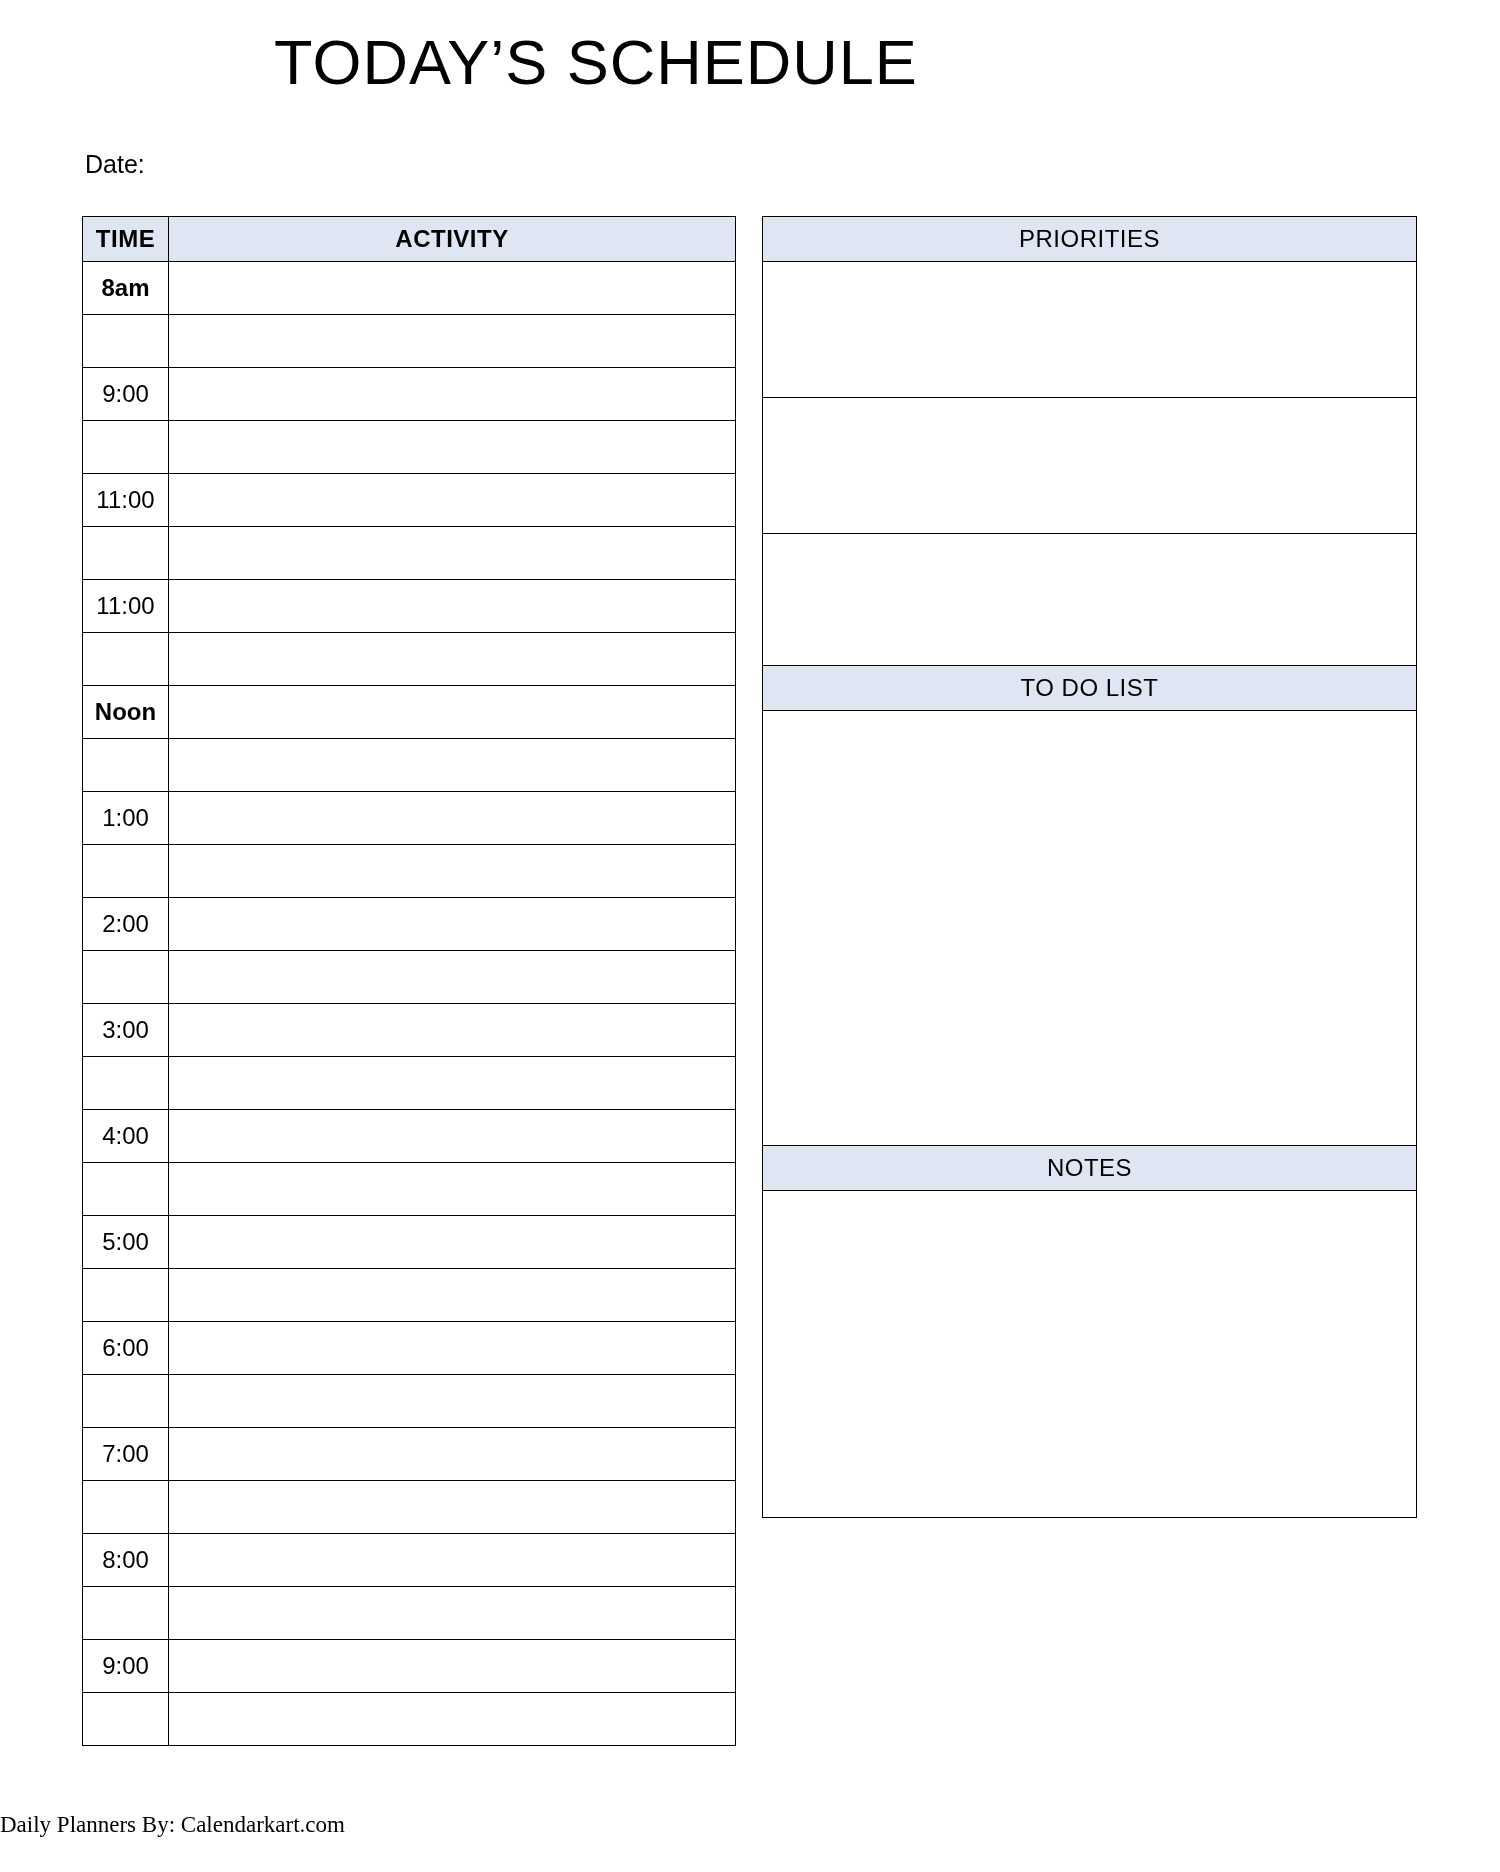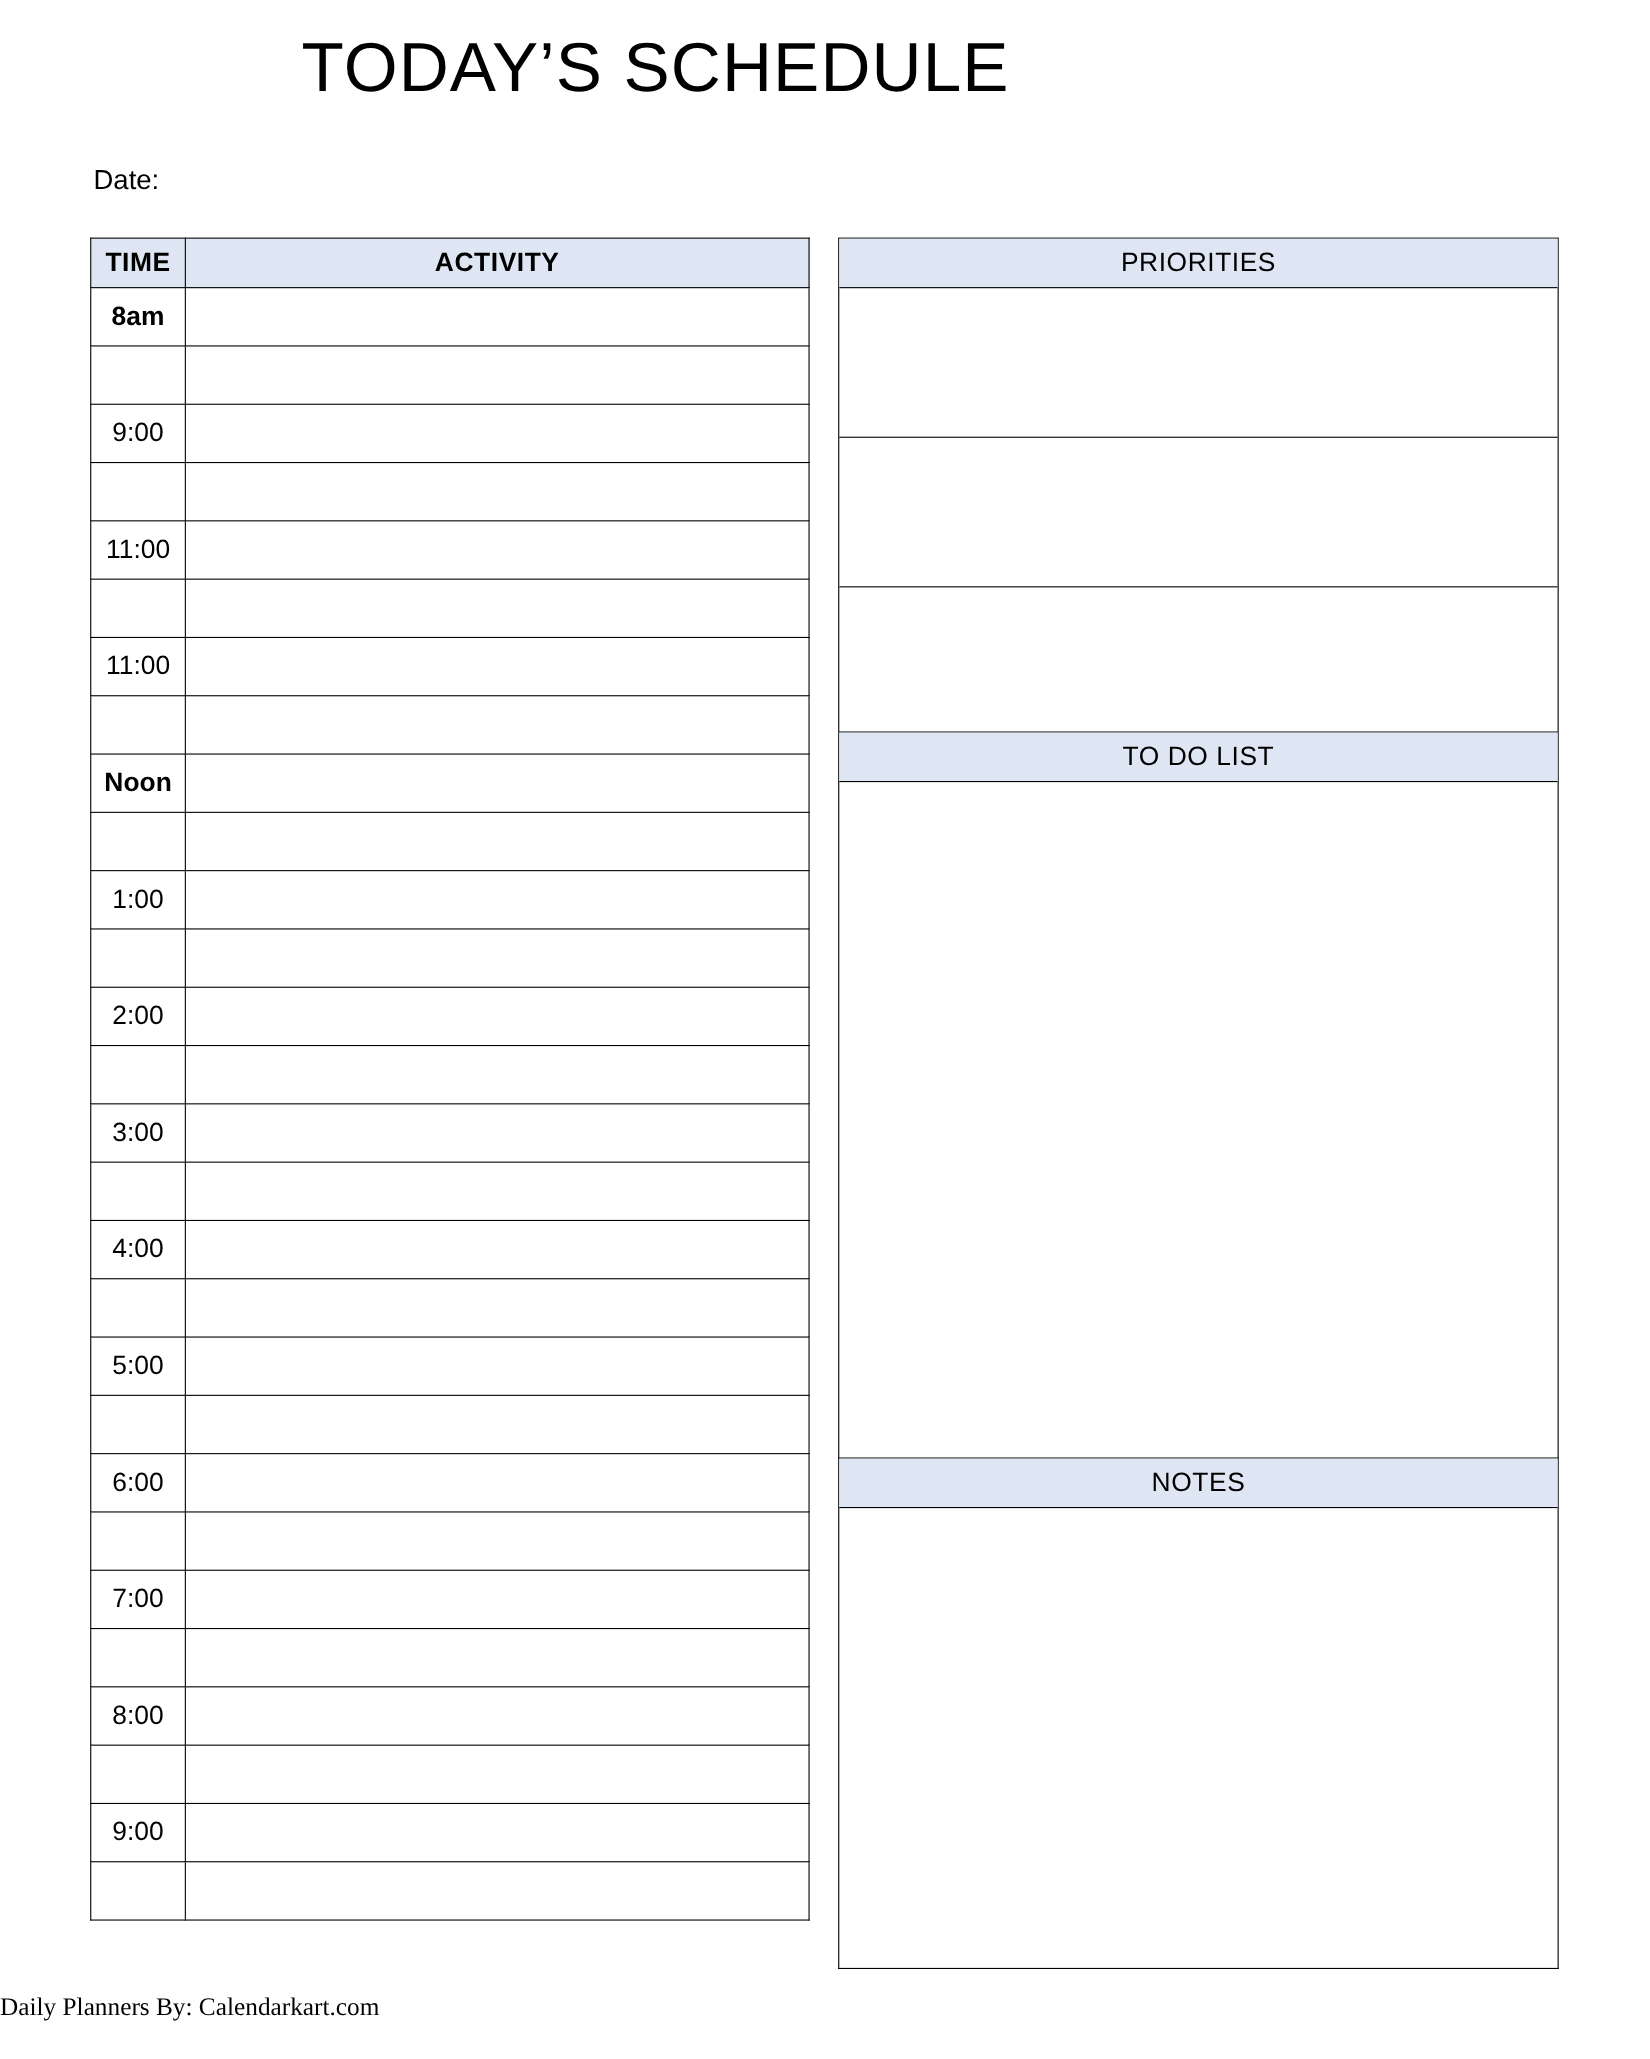--- a/index.html
+++ b/index.html
@@ -101,26 +101,26 @@
     letter-spacing: .5px;
   }
   .prio-rows { }
   .prio-row {
     height: 135px;
     border-bottom: 1.6px solid #000;
   }
   .prio-row.last { border-bottom: none; }
   .panel.priorities { height: 450px; box-sizing: border-box; }
   .panel.todo {
-    height: 660px;
+    height: 480px;
     box-sizing: border-box;
     border-top: none;
   }
   .panel.notes {
-    height: 464px;
+    height: 372px;
     box-sizing: border-box;
     border-top: none;
   }
   .panel-body { }
 
   .footer {
     position: absolute;
     left: 0;
     top: 1812px;
     width: 1500px;

